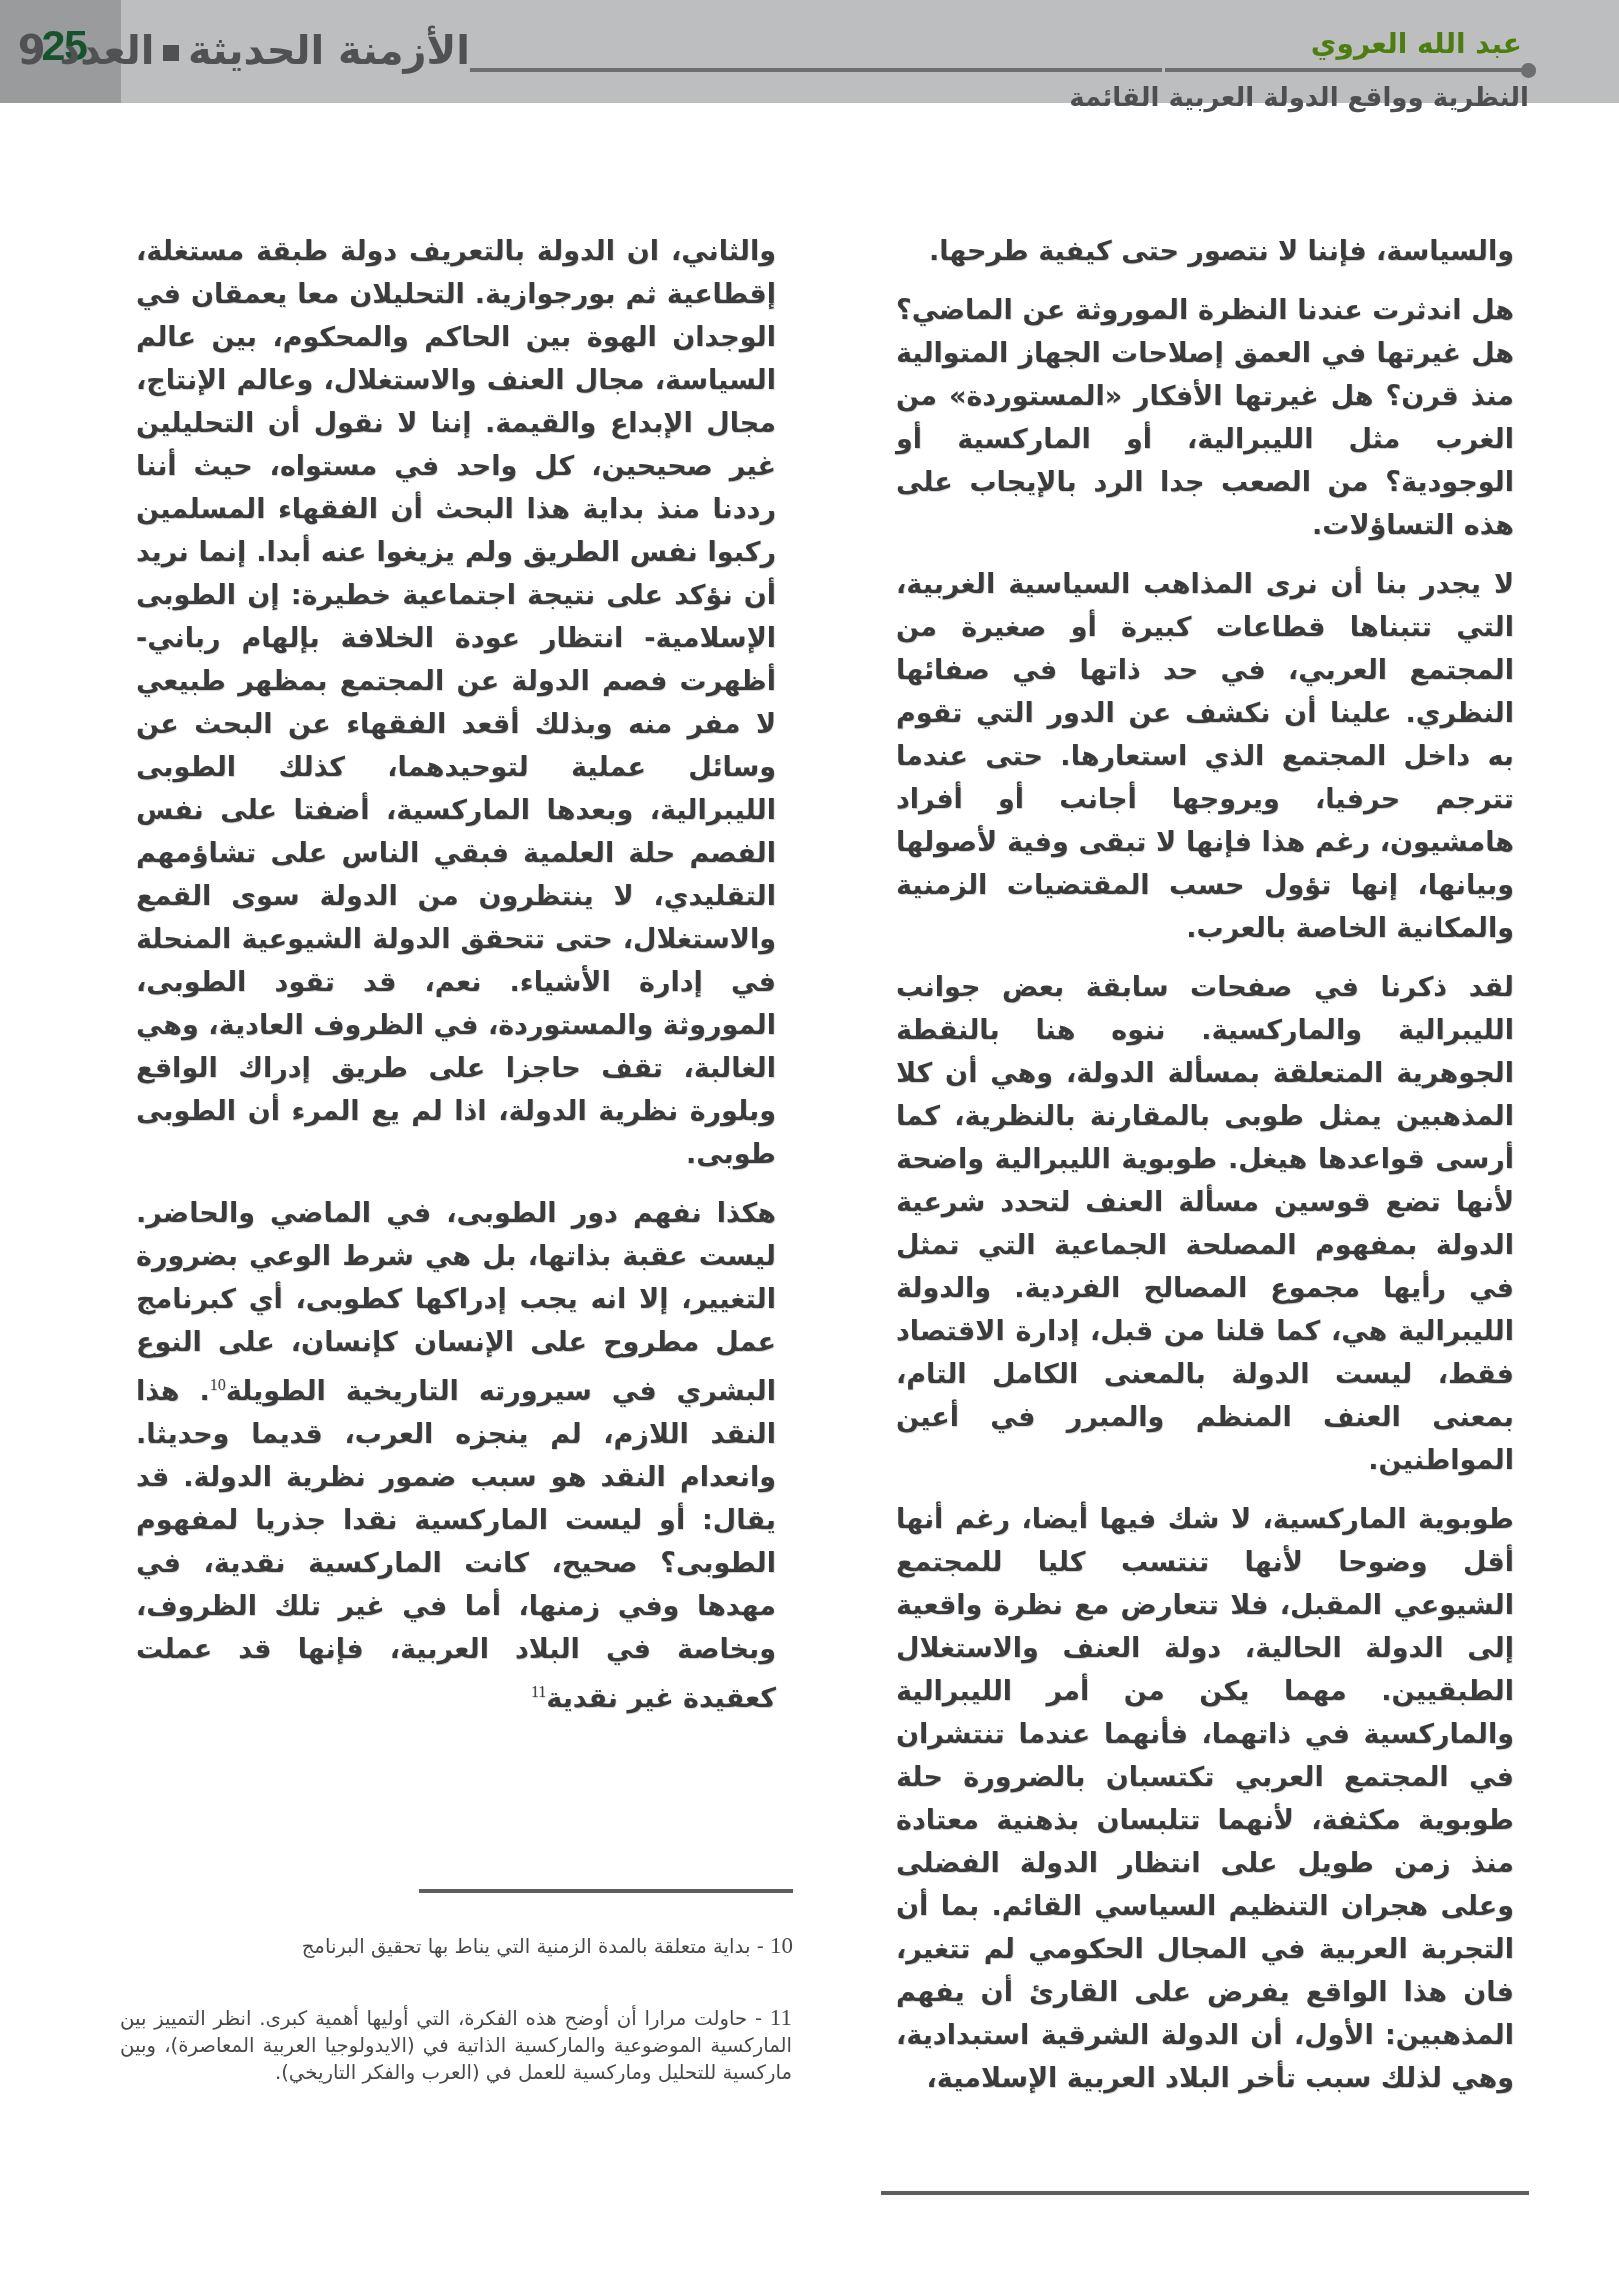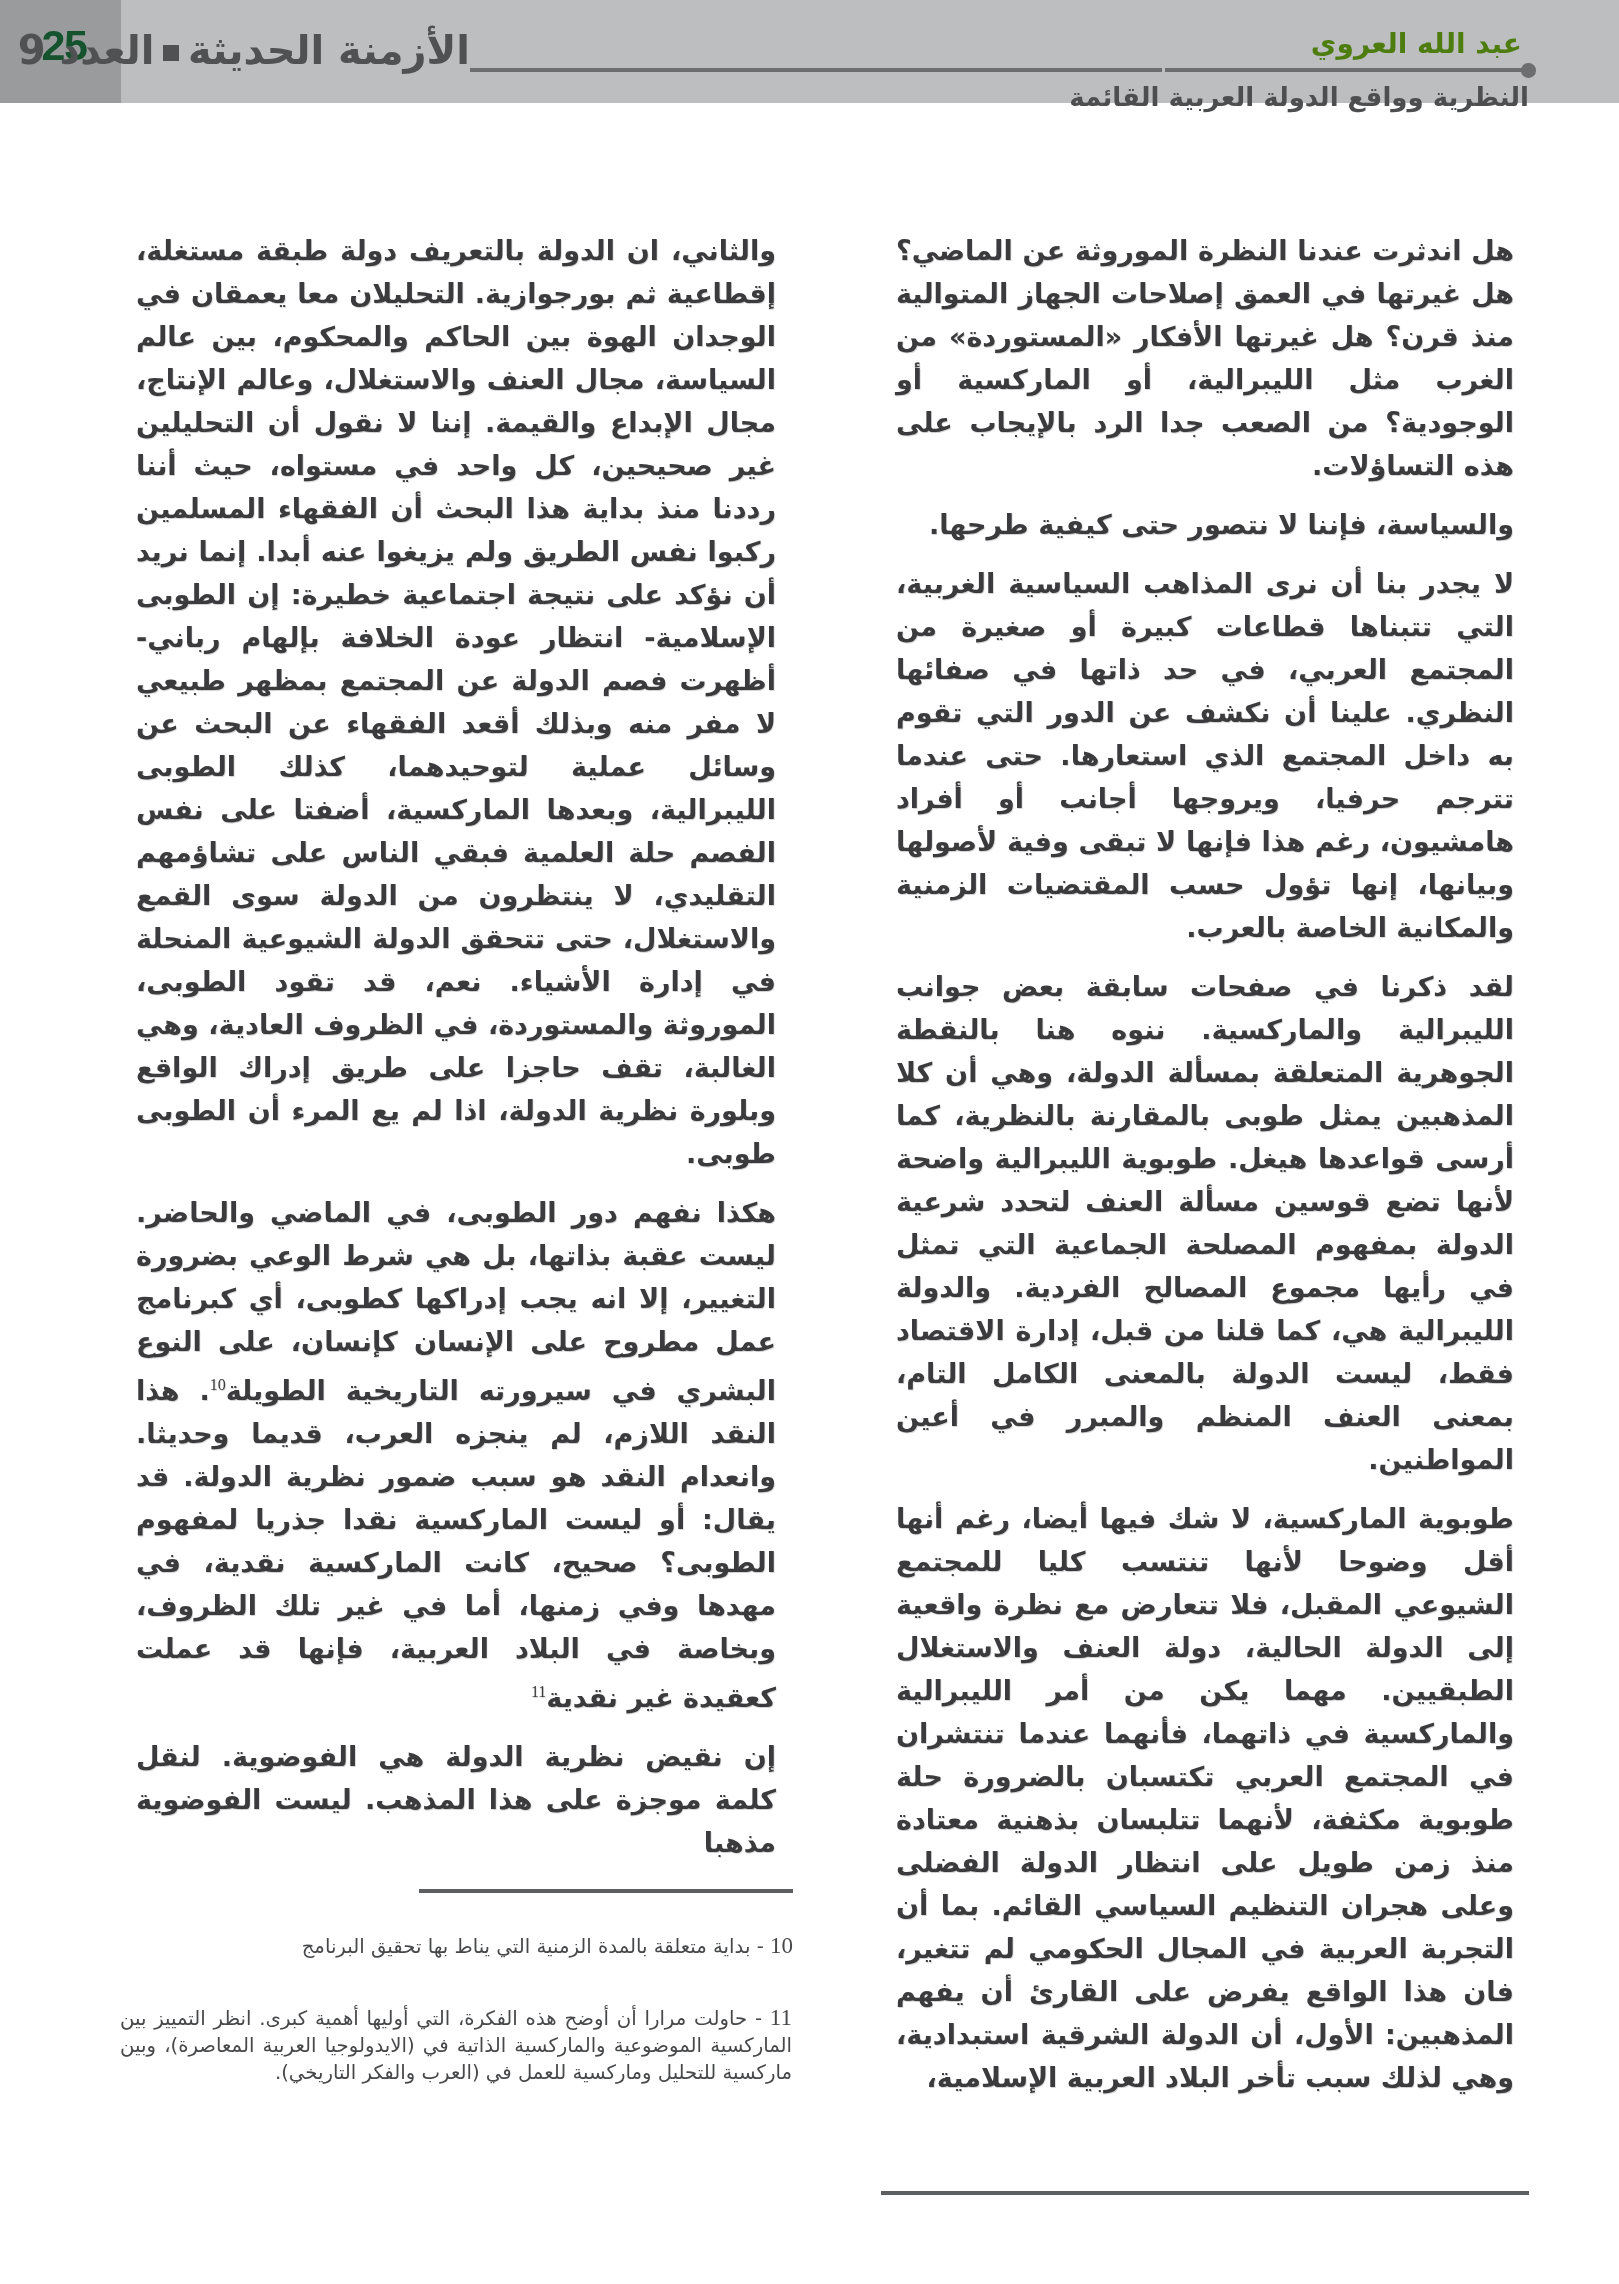--- a/index.html
+++ b/index.html
@@ -79,30 +79,29 @@
 <div class="journal-title"><span>الأزمنة الحديثة</span><span class="sq"></span><span>العدد 9</span></div>
 
 <div class="header-rule-left"></div>
 <div class="header-rule-right"></div>
 <div class="header-dot"></div>
 
 <div class="author">عبد الله العروي</div>
 <div class="article-title">النظرية وواقع الدولة العربية القائمة</div>
 
 <div class="column col-right">
+  <p>والسياسة، فإننا لا نتصور حتى كيفية طرحها.</p>
   <p>هل اندثرت عندنا النظرة الموروثة عن الماضي؟ هل غيرتها في العمق إصلاحات الجهاز المتوالية منذ قرن؟ هل غيرتها الأفكار «المستوردة» من الغرب مثل الليبرالية، أو الماركسية أو الوجودية؟ من الصعب جدا الرد بالإيجاب على هذه التساؤلات.</p>
-  <p>والسياسة، فإننا لا نتصور حتى كيفية طرحها.</p>
   <p>لا يجدر بنا أن نرى المذاهب السياسية الغربية، التي تتبناها قطاعات كبيرة أو صغيرة من المجتمع العربي، في حد ذاتها في صفائها النظري. علينا أن نكشف عن الدور التي تقوم به داخل المجتمع الذي استعارها. حتى عندما تترجم حرفيا، ويروجها أجانب أو أفراد هامشيون، رغم هذا فإنها لا تبقى وفية لأصولها وبيانها، إنها تؤول حسب المقتضيات الزمنية والمكانية الخاصة بالعرب.</p>
   <p>لقد ذكرنا في صفحات سابقة بعض جوانب الليبرالية والماركسية. ننوه هنا بالنقطة الجوهرية المتعلقة بمسألة الدولة، وهي أن كلا المذهبين يمثل طوبى بالمقارنة بالنظرية، كما أرسى قواعدها هيغل. طوبوية الليبرالية واضحة لأنها تضع قوسين مسألة العنف لتحدد شرعية الدولة بمفهوم المصلحة الجماعية التي تمثل في رأيها مجموع المصالح الفردية. والدولة الليبرالية هي، كما قلنا من قبل، إدارة الاقتصاد فقط، ليست الدولة بالمعنى الكامل التام، بمعنى العنف المنظم والمبرر في أعين المواطنين.</p>
   <p>طوبوية الماركسية، لا شك فيها أيضا، رغم أنها أقل وضوحا لأنها تنتسب كليا للمجتمع الشيوعي المقبل، فلا تتعارض مع نظرة واقعية إلى الدولة الحالية، دولة العنف والاستغلال الطبقيين. مهما يكن من أمر الليبرالية والماركسية في ذاتهما، فأنهما عندما تنتشران في المجتمع العربي تكتسبان بالضرورة حلة طوبوية مكثفة، لأنهما تتلبسان بذهنية معتادة منذ زمن طويل على انتظار الدولة الفضلى وعلى هجران التنظيم السياسي القائم. بما أن التجربة العربية في المجال الحكومي لم تتغير، فان هذا الواقع يفرض على القارئ أن يفهم المذهبين: الأول، أن الدولة الشرقية استبدادية، وهي لذلك سبب تأخر البلاد العربية الإسلامية،</p>
 </div>
 <div class="col-rule-right"></div>
 
 <div class="column col-left">
   <p>والثاني، ان الدولة بالتعريف دولة طبقة مستغلة، إقطاعية ثم بورجوازية. التحليلان معا يعمقان في الوجدان الهوة بين الحاكم والمحكوم، بين عالم السياسة، مجال العنف والاستغلال، وعالم الإنتاج، مجال الإبداع والقيمة. إننا لا نقول أن التحليلين غير صحيحين، كل واحد في مستواه، حيث أننا رددنا منذ بداية هذا البحث أن الفقهاء المسلمين ركبوا نفس الطريق ولم يزيغوا عنه أبدا. إنما نريد أن نؤكد على نتيجة اجتماعية خطيرة: إن الطوبى الإسلامية- انتظار عودة الخلافة بإلهام رباني- أظهرت فصم الدولة عن المجتمع بمظهر طبيعي لا مفر منه وبذلك أقعد الفقهاء عن البحث عن وسائل عملية لتوحيدهما، كذلك الطوبى الليبرالية، وبعدها الماركسية، أضفتا على نفس الفصم حلة العلمية فبقي الناس على تشاؤمهم التقليدي، لا ينتظرون من الدولة سوى القمع والاستغلال، حتى تتحقق الدولة الشيوعية المنحلة في إدارة الأشياء. نعم، قد تقود الطوبى، الموروثة والمستوردة، في الظروف العادية، وهي الغالبة، تقف حاجزا على طريق إدراك الواقع وبلورة نظرية الدولة، اذا لم يع المرء أن الطوبى طوبى.</p>
   <p><span>هكذا نفهم دور الطوبى، في الماضي والحاضر. ليست عقبة بذاتها، بل هي شرط الوعي بضرورة التغيير، إلا انه يجب إدراكها كطوبى، أي كبرنامج عمل مطروح على الإنسان كإنسان، على النوع البشري في سيرورته التاريخية الطويلة</span><sup>10</sup><span>. هذا النقد اللازم، لم ينجزه العرب، قديما وحديثا. وانعدام النقد هو سبب ضمور نظرية الدولة. قد يقال: أو ليست الماركسية نقدا جذريا لمفهوم الطوبى؟ صحيح، كانت الماركسية نقدية، في مهدها وفي زمنها، أما في غير تلك الظروف، وبخاصة في البلاد العربية، فإنها قد عملت كعقيدة غير نقدية</span><sup>11</sup></p>
-  <p>إن نقيض نظرية الدولة هي الفوضوية. لنقل كلمة موجزة على هذا المذهب. ليست الفوضوية مذهبا</p>
 </div>
 
 <div class="fn-rule"></div>
 <div class="footnote fn-10"><span class="fn-num">10</span> <span>- بداية متعلقة بالمدة الزمنية التي يناط بها تحقيق البرنامج</span></div>
 <div class="footnote fn-11"><span class="fn-num">11</span> <span>- حاولت مرارا أن أوضح هذه الفكرة، التي أوليها أهمية كبرى. انظر التمييز بين الماركسية الموضوعية والماركسية الذاتية في (الايدولوجيا العربية المعاصرة)، وبين ماركسية للتحليل وماركسية للعمل في (العرب والفكر التاريخي).</span></div>
 
 
 </body></html>

